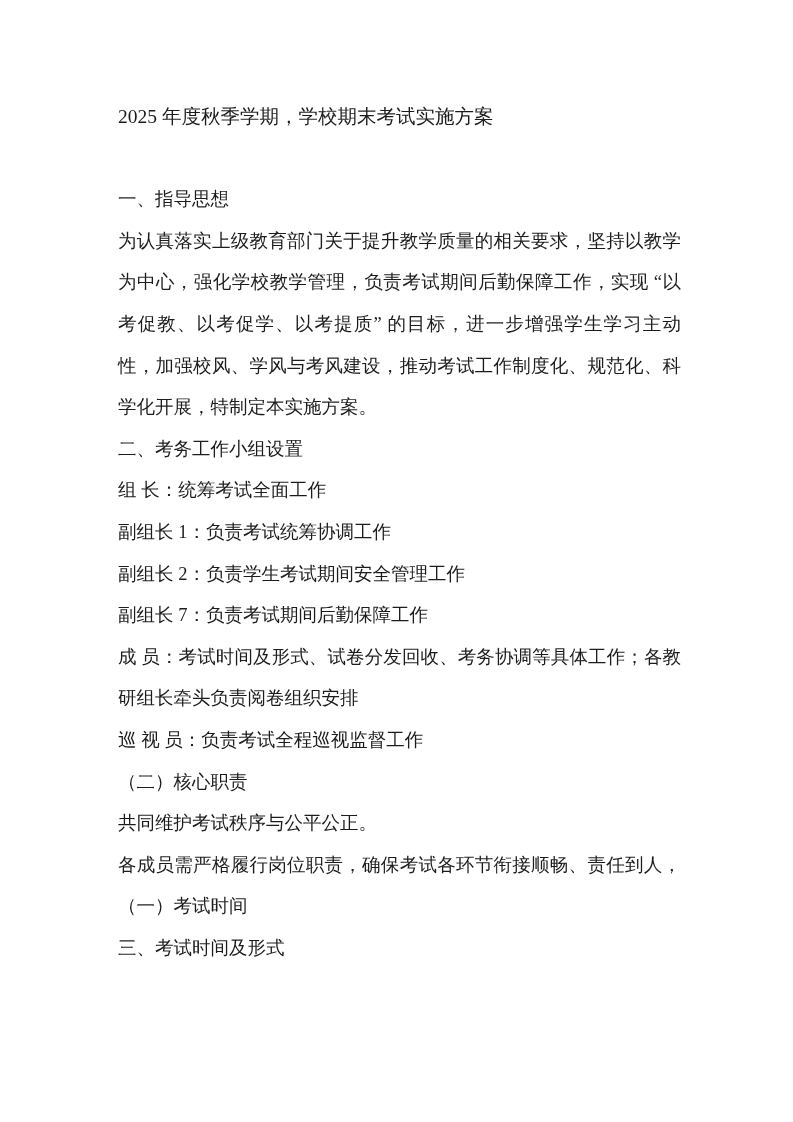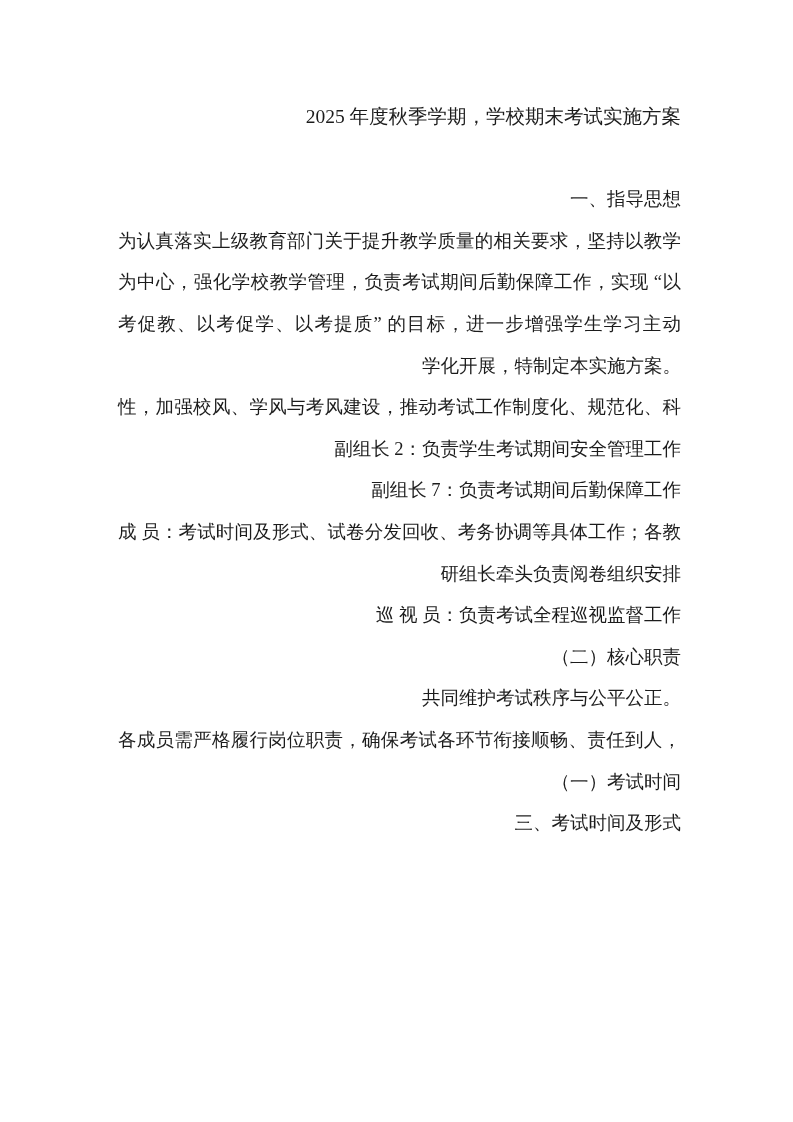--- a/index.html
+++ b/index.html
@@ -17,43 +17,45 @@
     font-family: "Liberation Serif", "DejaVu Serif", serif;
     color: #1c1c1c;
     overflow: hidden;
   }
   .line {
     font-size: 18.5px;
     line-height: 41.6px;
     min-height: 41.6px;
     white-space: nowrap;
     letter-spacing: 0;
-    text-align: right;
   }
   .line.j {
     white-space: normal;
     text-align: justify;
     text-align-last: justify;
   }
   .line.title {
     font-size: 19.5px;
   }
 </style>
 </head>
 <body>
 
 <div class="page">
   <div class="line title">2025 年度秋季学期，学校期末考试实施方案</div>
   <div class="line"></div>
   <div class="line">一、指导思想</div>
   <div class="line j">为认真落实上级教育部门关于提升教学质量的相关要求，坚持以教学</div>
   <div class="line j">为中心，强化学校教学管理，负责考试期间后勤保障工作，实现 “以</div>
   <div class="line j">考促教、以考促学、以考提质” 的目标，进一步增强学生学习主动</div>
+  <div class="line j">性，加强校风、学风与考风建设，推动考试工作制度化、规范化、科</div>
   <div class="line">学化开展，特制定本实施方案。</div>
-  <div class="line j">性，加强校风、学风与考风建设，推动考试工作制度化、规范化、科</div>
+  <div class="line">二、考务工作小组设置</div>
+  <div class="line">组 长：统筹考试全面工作</div>
+  <div class="line">副组长 1：负责考试统筹协调工作</div>
   <div class="line">副组长 2：负责学生考试期间安全管理工作</div>
   <div class="line">副组长 7：负责考试期间后勤保障工作</div>
   <div class="line j">成 员：考试时间及形式、试卷分发回收、考务协调等具体工作；各教</div>
   <div class="line">研组长牵头负责阅卷组织安排</div>
   <div class="line">巡 视 员：负责考试全程巡视监督工作</div>
   <div class="line">（二）核心职责</div>
   <div class="line">共同维护考试秩序与公平公正。</div>
   <div class="line j">各成员需严格履行岗位职责，确保考试各环节衔接顺畅、责任到人，</div>
   <div class="line">（一）考试时间</div>
   <div class="line">三、考试时间及形式</div>

